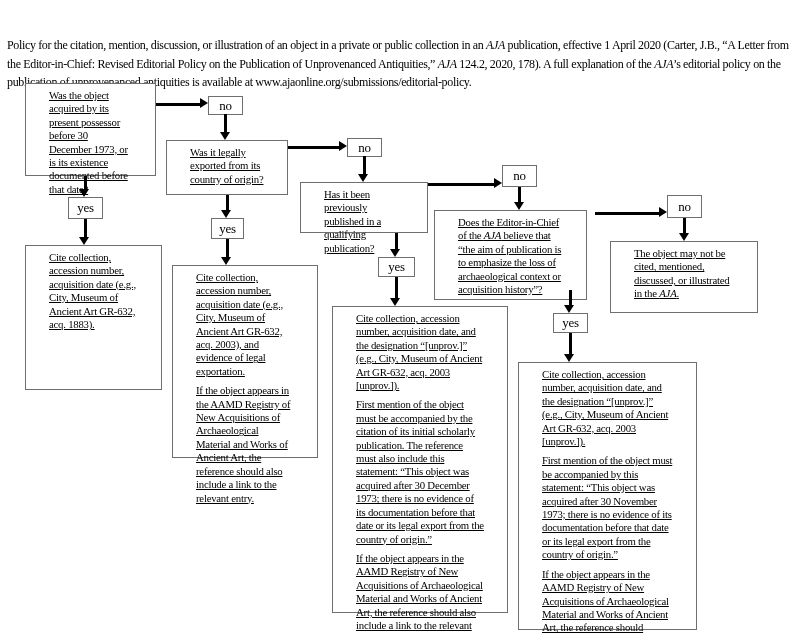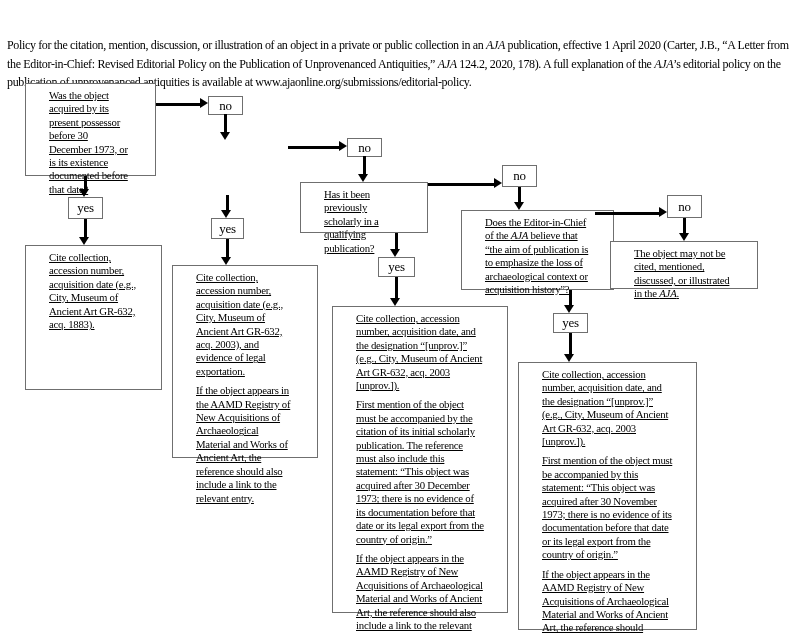--- a/index.html
+++ b/index.html
@@ -39,24 +39,27 @@
 </head>
 <body>
 
 <div id="canvas">
 
   <div class="hdr"><span>Policy for the citation, mention, discussion, or illustration of an object in a private or public collection in an </span><span class="it">AJA</span><span> publication, effective 1 April 2020 (Carter, J.B., “A Letter from the Editor-in-Chief: Revised Editorial Policy on the Publication of Unprovenanced Antiquities,” </span><span class="it">AJA</span><span> 124.2, 2020, 178). A full explanation of the </span><span class="it">AJA</span><span>’s editorial policy on the publication of unprovenanced antiquities is available at www.ajaonline.org/submissions/editorial-policy.</span></div>
 
   <div class="box" style="left:25px;top:83px;width:131px;height:93px;">
     <p>Was the object acquired by its present possessor before 30 December 1973, or is its existence documented before that date?</p>
   </div>
+  <div class="box" style="left:166px;top:140px;width:122px;height:55px;">
+    <p>Was it legally export­ed from its country of origin?</p>
+  </div>
   <div class="box" style="left:300px;top:182px;width:128px;height:51px;">
-    <p>Has it been previously scholarly in a qualifying publication?</p>
+    <p>Has it been previously published in a qualifying publication?</p>
   </div>
-  <div class="box" style="left:461px;top:210px;width:153px;height:80px;">
+  <div class="box" style="left:434px;top:210px;width:153px;height:90px;">
     <p><span>Does the Editor-in-Chief of the </span><span class="it">AJA</span><span> believe that “the aim of publication is to emphasize the loss of archaeological con­text or acquisition history”?</span></p>
   </div>
 
   <div class="lbl" style="left:208px;top:96px;width:35px;height:19px;">
       <span>no</span>
     </div>
   <div class="lbl" style="left:68px;top:197px;width:35px;height:22px;">
       <span>yes</span>
     </div>
   <div class="lbl" style="left:347px;top:138px;width:35px;height:19px;">
@@ -88,21 +91,21 @@
   <div class="box" style="left:332px;top:306px;width:176px;height:307px;">
     <p>Cite collection, accession number, acquisition date, and the designa­tion “[unprov.]” (e.g., City, Mu­seum of Ancient Art GR-632, acq. 2003 [unprov.]).</p>
     <p>First mention of the object must be accompanied by the citation of its initial scholarly publication. The reference must also include this statement: “This object was acquired after 30 December 1973; there is no evidence of its docu­mentation before that date or its legal export from the country of origin.”</p>
     <p>If the object appears in the AAMD Registry of New Acquisitions of Archaeological Material and Works of Ancient Art, the refer­ence should also include a link to the relevant entry.</p>
   </div>
   <div class="box" style="left:518px;top:362px;width:179px;height:268px;">
     <p>Cite collection, accession number, acquisition date, and the designa­tion “[unprov.]” (e.g., City,  Mu­seum of Ancient Art GR-632, acq. 2003 [unprov.]).</p>
     <p>First mention of the object must be accompanied by this statement: “This object was acquired after 30 November 1973; there is no evi­dence of its documentation before that date or its legal export from the country of origin.”</p>
     <p>If the object appears in the AAMD Registry of New Acquisitions of Archaeological Material and Works of Ancient Art, the refer­ence should include a link to the relevant entry.</p>
   </div>
-  <div class="box" style="left:610px;top:241px;width:148px;height:48px;">
+  <div class="box" style="left:610px;top:241px;width:148px;height:72px;">
     <p><span>The object may not be cited, mentioned, discussed, or illustrated in the </span><span class="it">AJA</span><span>.</span></p>
   </div>
 
   <div class="ah" style="left:156px;top:102.5px;width:44px;"></div>
   <div class="ah" style="left:288px;top:145.5px;width:51px;"></div>
   <div class="ah" style="left:428px;top:182.5px;width:66px;"></div>
   <div class="ah" style="left:595px;top:211.5px;width:64px;"></div>
 
   <div class="av" style="left:224px;top:114px;height:18px;"></div>
   <div class="av" style="left:83.5px;top:176px;height:13px;"></div>

